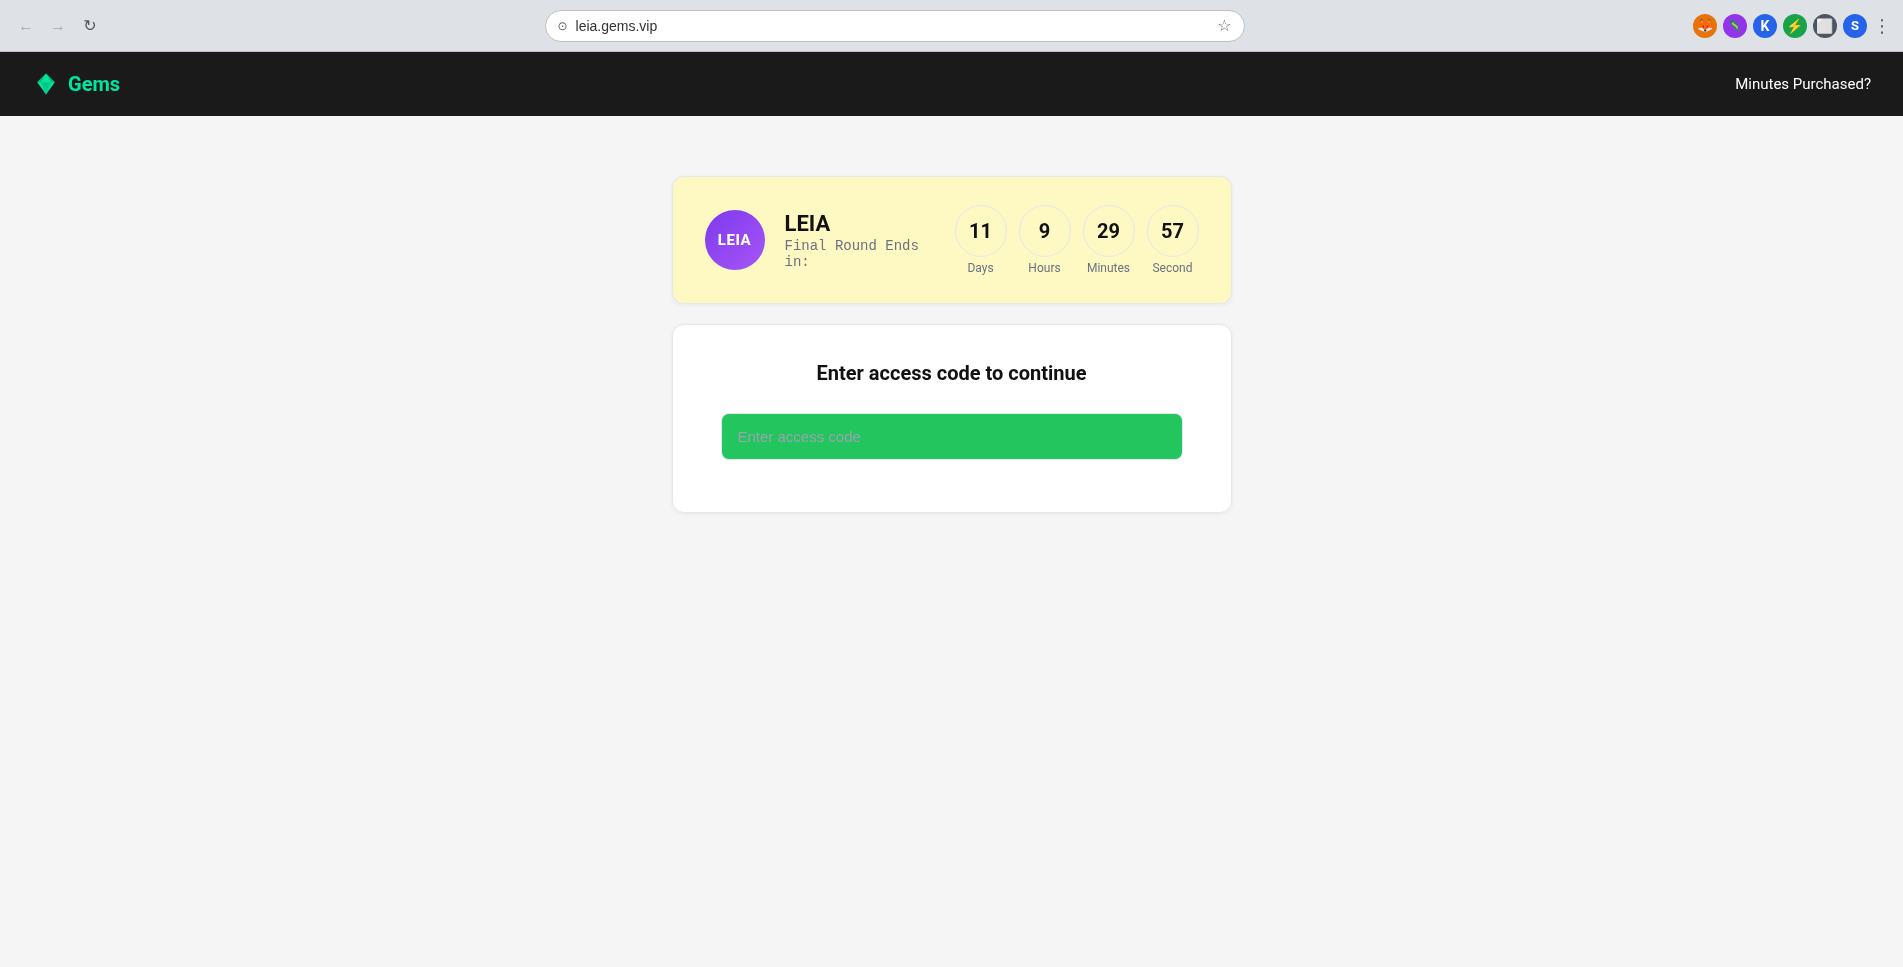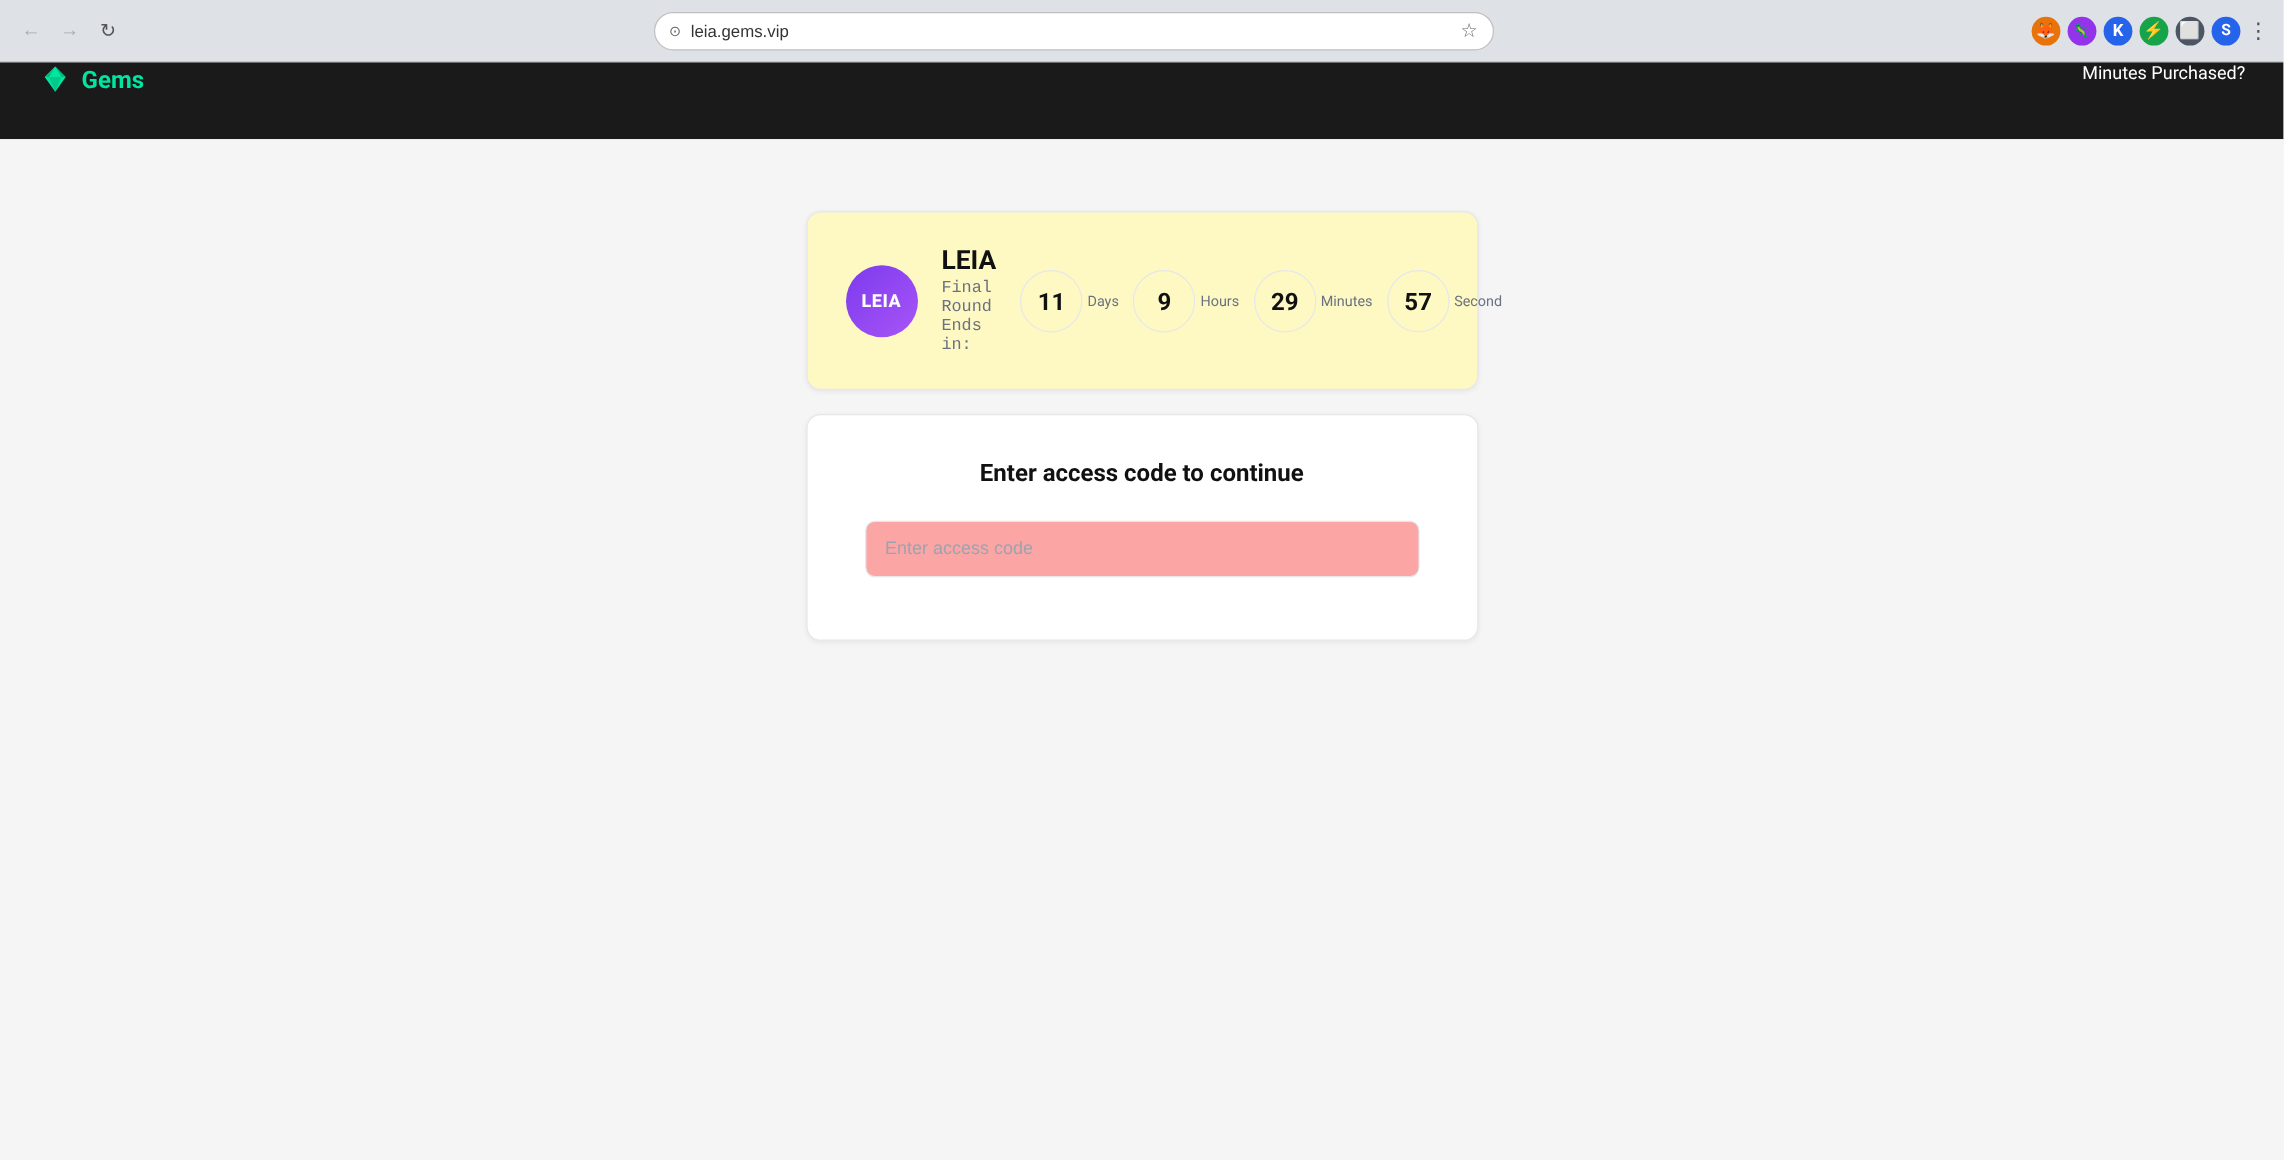--- a/index.html
+++ b/index.html
@@ -96,21 +96,21 @@
     .site-wrapper {
       background: #fff;
       min-height: calc(967px - 52px);
     }
 
     
     .navbar {
       background: #1a1a1a;
       height: 64px;
       display: flex;
-      align-items: flex-start;
+      align-items: center;
       justify-content: space-between;
       padding: 0 32px;
     }
     .navbar-logo {
       display: flex;
       align-items: center;
       gap: 8px;
       color: #00e5a0;
       font-size: 20px;
       font-weight: 700;
@@ -178,20 +178,21 @@
       margin-top: 2px;
       font-family: Liberation Mono, monospace;
     }
     .countdown-group {
       display: flex;
       gap: 12px;
       align-items: center;
     }
     .countdown-item {
       display: flex;
+      flex-direction: column;
       align-items: center;
       gap: 4px;
     }
     .countdown-number {
       width: 52px;
       height: 52px;
       border-radius: 50%;
       border: 1.5px solid #e5e7eb;
       display: flex;
       align-items: center;
@@ -225,21 +226,21 @@
     }
     .access-input {
       width: 100%;
       padding: 14px 16px;
       border: 1px solid #e5e7eb;
       border-radius: 8px;
       font-size: 15px;
       color: #333;
       outline: none;
       margin-bottom: 16px;
-      background: #fca5a5;
+      background: #22c55e;
     }
     .access-input::placeholder {
       color: #9ca3af;
     }
     .continue-btn {
       width: 100%;
       padding: 15px;
       background: #f3f4f6;
       border: none;
       border-radius: 8px;

